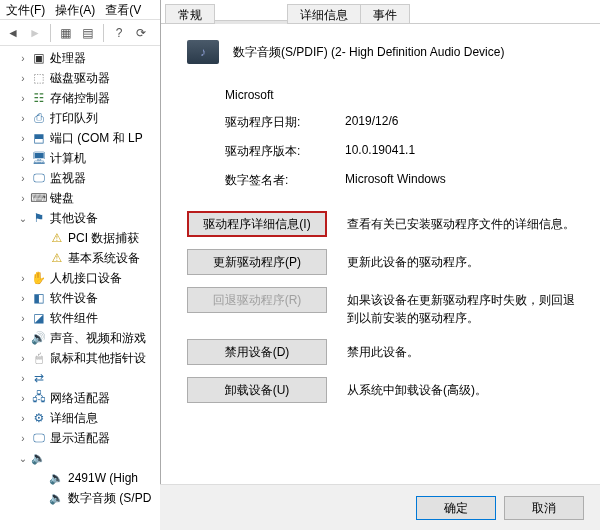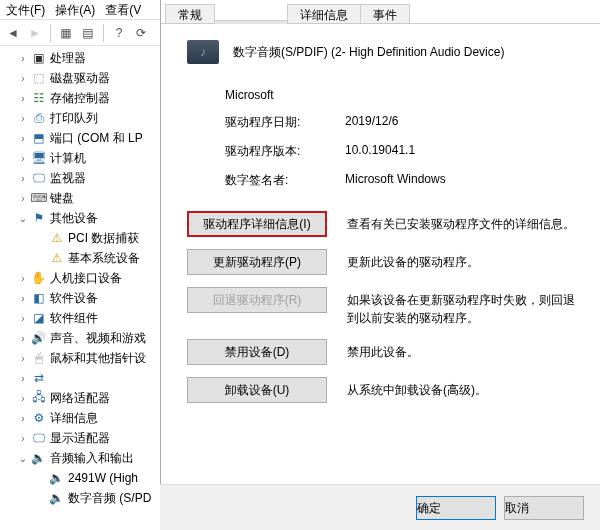--- a/index.html
+++ b/index.html
@@ -31,21 +31,21 @@
 .device-icon { width: 32px; height: 24px; background: linear-gradient(#4a5a6a,#2a3a4a); border-radius: 2px; display: flex; align-items: center; justify-content: center; color: #89c; }
 .info-row { display: flex; margin-bottom: 12px; padding-left: 44px; }
 .info-label { width: 120px; }
 .info-value { }
 .btn-row { display: flex; align-items: flex-start; margin-bottom: 12px; padding-left: 6px; }
 .btn { width: 140px; height: 26px; border: 1px solid #adadad; background: #e1e1e1; text-align: center; line-height: 24px; cursor: default; }
 .btn.focus { border: 2px solid #b91c1c; line-height: 22px; }
 .btn.disabled { color: #a0a0a0; }
 .btn-desc { margin-left: 20px; flex: 1; line-height: 1.5; padding-top: 4px; }
 .dialog-footer { position: absolute; bottom: 0; left: 160px; width: 440px; height: 46px; background: #f0f0f0; border-top: 1px solid #ddd; display: flex; justify-content: flex-end; align-items: center; padding-right: 16px; gap: 8px; }
-.footer-btn { width: 80px; height: 24px; border: 1px solid #adadad; background: #e1e1e1; line-height: 22px; cursor: default; }
+.footer-btn { width: 80px; height: 24px; border: 1px solid #adadad; background: #e1e1e1; text-align: center; line-height: 22px; cursor: default; }
 .footer-btn.primary { border: 1px solid #0078d7; }
 </style>
 </head>
 <body>
 
 <div class="left-panel">
   <div class="menu-bar">
     <span class="menu-item">文件(F)</span>
     <span class="menu-item">操作(A)</span>
     <span class="menu-item">查看(V</span>
@@ -157,21 +157,20 @@
           <span class="tree-label">详细信息</span>
         </div>
         <div class="tree-item" style="padding-left: 16px;">
           <span class="twisty">›</span>
           <span class="dev-icon" style="color: rgb(42, 106, 160);">🖵</span>
           <span class="tree-label">显示适配器</span>
         </div>
         <div class="tree-item" style="padding-left: 16px;">
           <span class="twisty">⌄</span>
           <span class="dev-icon" style="color: rgb(85, 85, 85);">🔈</span>
-          <span class="tree-label">音频输入和输出</span>
         </div>
         <div class="tree-item" style="padding-left: 34px;">
           <span class="twisty"></span>
           <span class="dev-icon" style="color: rgb(85, 85, 85);">🔈</span>
           <span class="tree-label">2491W (High</span>
         </div>
         <div class="tree-item" style="padding-left: 34px;">
           <span class="twisty"></span>
           <span class="dev-icon" style="color: rgb(85, 85, 85);">🔈</span>
           <span class="tree-label">数字音频 (S/PD</span>

